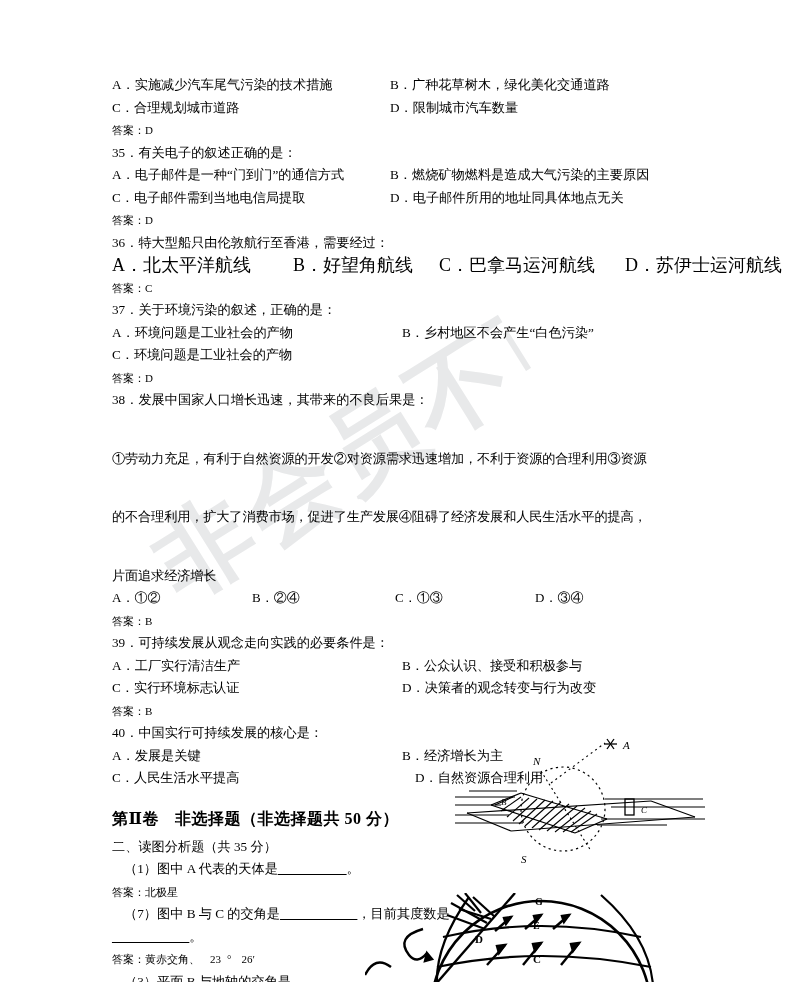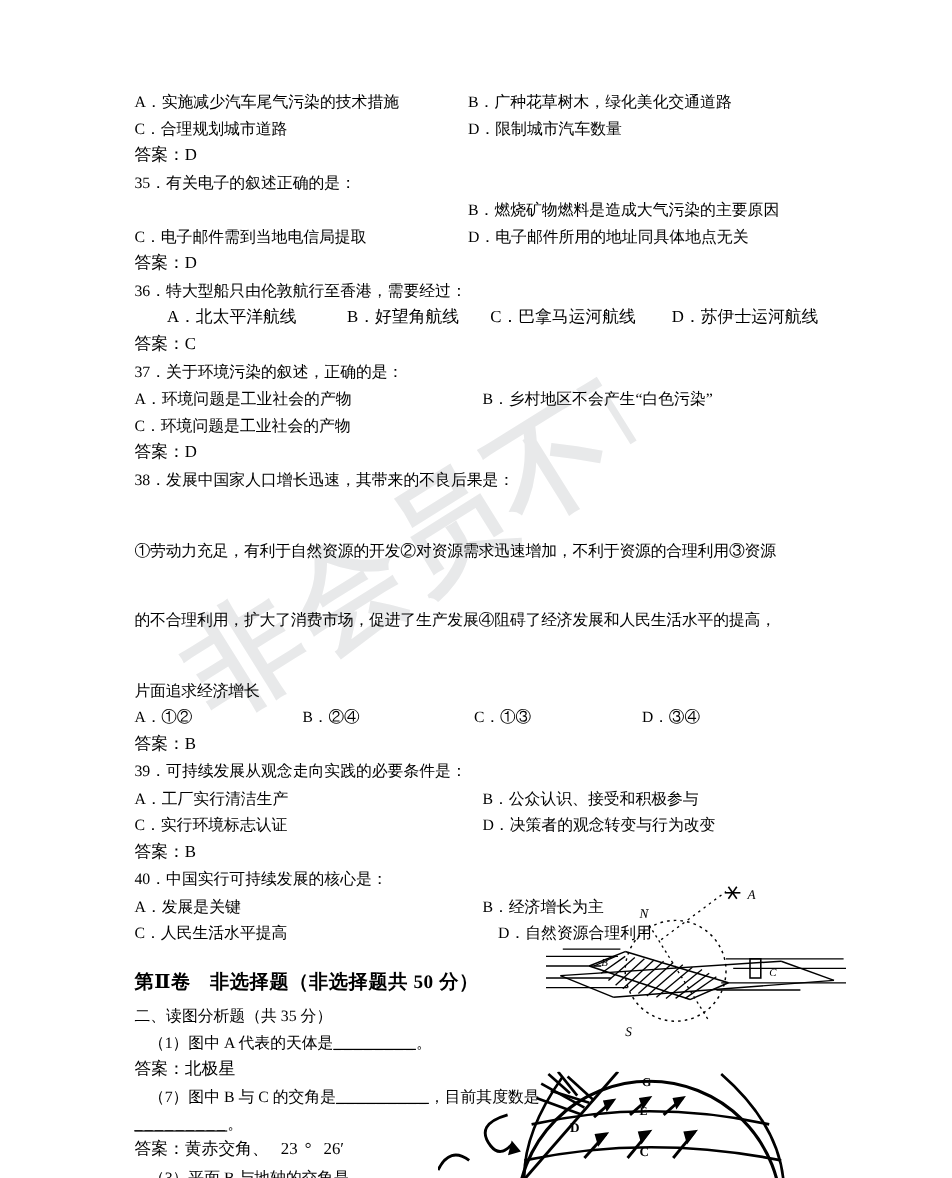--- a/index.html
+++ b/index.html
@@ -22,32 +22,32 @@
     height: 982px;
     background: #fff;
   }
   .content {
     position: absolute;
     left: 112px;
     top: 74px;
     width: 570px;
   }
   .q-stem { font-size: 13.2px; line-height: 22.5px; }
-  .ans { font-size: 14px; line-height: 22.5px; }
+  .ans { font-size: 11px; line-height: 22.5px; }
   .opt-row {
     display: block;
     position: relative;
     height: 22.5px;
     font-size: 13.2px;
     line-height: 22.5px;
   }
   .opt-a { position: absolute; left: 0; top: 0; white-space: nowrap; }
   .opt-b { position: absolute; left: 278px; top: 0; white-space: nowrap; }
   .opt-b.ind { left: 290px; }
-  .wide-row { font-size: 14px; line-height: 22.5px; white-space: nowrap; text-align: right; }
+  .wide-row { font-size: 18px; line-height: 22.5px; white-space: nowrap; }
   .wide-row span.s2 { margin-left: 42px; }
   .wide-row span.s3 { margin-left: 26px; }
   .wide-row span.s4 { margin-left: 30px; }
   .four-opts { position: relative; height: 22.5px; font-size: 13px; line-height: 22.5px; }
   .four-opts .c0 { position: absolute; left: 0; }
   .four-opts .c1 { position: absolute; left: 140px; }
   .four-opts .c2 { position: absolute; left: 283px; }
   .four-opts .c3 { position: absolute; left: 423px; }
   .para {
     font-size: 13.2px;
@@ -124,20 +124,21 @@
       <span class="opt-b">B．广种花草树木，绿化美化交通道路</span>
     </div>
     <div class="opt-row">
       <span class="opt-a">C．合理规划城市道路</span>
       <span class="opt-b">D．限制城市汽车数量</span>
     </div>
     <div class="ans">答案：D</div>
 
     <div class="q-stem">35．有关电子的叙述正确的是：</div>
     <div class="opt-row">
+      <span class="opt-a">A．电子邮件是一种“门到门”的通信方式</span>
       <span class="opt-b">B．燃烧矿物燃料是造成大气污染的主要原因</span>
     </div>
     <div class="opt-row">
       <span class="opt-a">C．电子邮件需到当地电信局提取</span>
       <span class="opt-b">D．电子邮件所用的地址同具体地点无关</span>
     </div>
     <div class="ans">答案：D</div>
 
     <div class="q-stem">36．特大型船只由伦敦航行至香港，需要经过：</div>
     <div class="wide-row">

